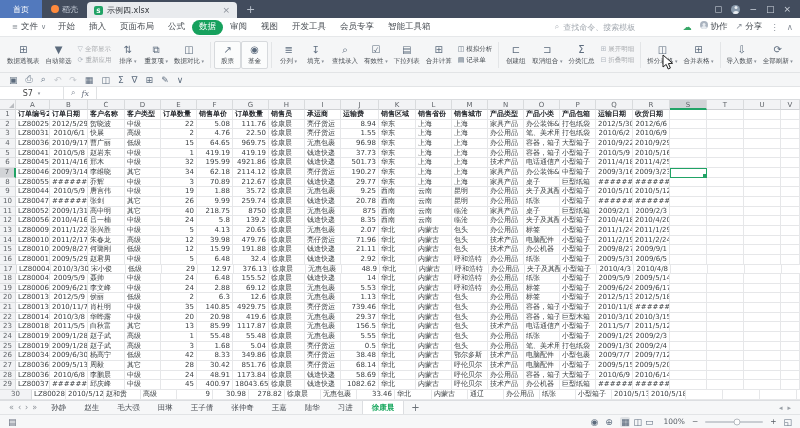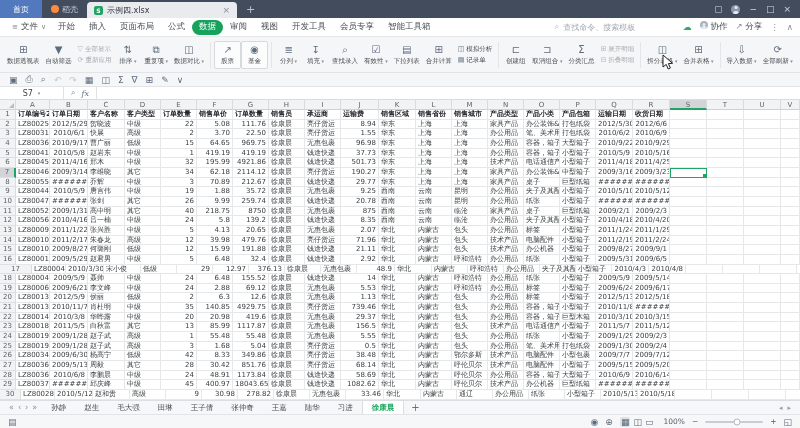--- a/index.html
+++ b/index.html
@@ -375,21 +375,21 @@
         <div class="gc" style="width:37px"></div>
         <div class="gc" style="width:19px"></div>
       </div>
       <div class="grow" style="height:9.66px">
         <div class="gc rn" style="width:16px">3</div>
         <div class="gc" style="width:34px">LZ8003133</div>
         <div class="gc num" style="width:38px">2010/6/1</div>
         <div class="gc" style="width:37px">快展</div>
         <div class="gc" style="width:36px">高级</div>
         <div class="gc num" style="width:36px">2</div>
-        <div class="gc num" style="width:36px">3.70</div>
+        <div class="gc num" style="width:36px">4.76</div>
         <div class="gc num" style="width:36px">22.50</div>
         <div class="gc" style="width:36px">徐康晨</div>
         <div class="gc" style="width:36px">亮仔货运</div>
         <div class="gc num" style="width:38px">1.55</div>
         <div class="gc" style="width:37px">华东</div>
         <div class="gc" style="width:36px">上海</div>
         <div class="gc" style="width:36px">上海</div>
         <div class="gc" style="width:36px">办公用品</div>
         <div class="gc" style="width:36px">笔、美术用</div>
         <div class="gc" style="width:36px">打包纸袋</div>
@@ -719,21 +719,21 @@
         <div class="gc" style="width:36px">纸张</div>
         <div class="gc" style="width:36px">小型箱子</div>
         <div class="gc num" style="width:37px">2009/5/31</div>
         <div class="gc num" style="width:37px">2009/6/5</div>
         <div class="gc" style="width:37px"></div>
         <div class="gc" style="width:37px"></div>
         <div class="gc" style="width:37px"></div>
         <div class="gc" style="width:19px"></div>
       </div>
       <div class="grow" style="height:9.66px">
-        <div class="gc rn" style="width:32px">17</div>
+        <div class="gc rn" style="width:17px">17</div>
         <div class="gc" style="width:34px">LZ8000474</div>
         <div class="gc num" style="width:38px">2010/3/30</div>
         <div class="gc" style="width:37px">宋小俊</div>
         <div class="gc" style="width:36px">低级</div>
         <div class="gc num" style="width:36px">29</div>
         <div class="gc num" style="width:36px">12.97</div>
         <div class="gc num" style="width:36px">376.13</div>
         <div class="gc" style="width:36px">徐康晨</div>
         <div class="gc" style="width:36px">无惠包裹</div>
         <div class="gc num" style="width:38px">48.9</div>
@@ -1044,21 +1044,21 @@
         <div class="gc" style="width:36px">办公机器</div>
         <div class="gc" style="width:36px">巨型纸箱</div>
         <div class="gc num" style="width:37px">########</div>
         <div class="gc num" style="width:37px">########</div>
         <div class="gc" style="width:37px"></div>
         <div class="gc" style="width:37px"></div>
         <div class="gc" style="width:37px"></div>
         <div class="gc" style="width:19px"></div>
       </div>
       <div class="grow" style="height:9.66px">
-        <div class="gc rn" style="width:21px">30</div>
+        <div class="gc rn" style="width:32px">30</div>
         <div class="gc" style="width:34px">LZ8002899</div>
         <div class="gc num" style="width:38px">2010/5/12</div>
         <div class="gc" style="width:37px">赵和贵</div>
         <div class="gc" style="width:36px">高级</div>
         <div class="gc num" style="width:36px">9</div>
         <div class="gc num" style="width:36px">30.98</div>
         <div class="gc num" style="width:36px">278.82</div>
         <div class="gc" style="width:36px">徐康晨</div>
         <div class="gc" style="width:36px">无惠包裹</div>
         <div class="gc num" style="width:38px">33.46</div>

